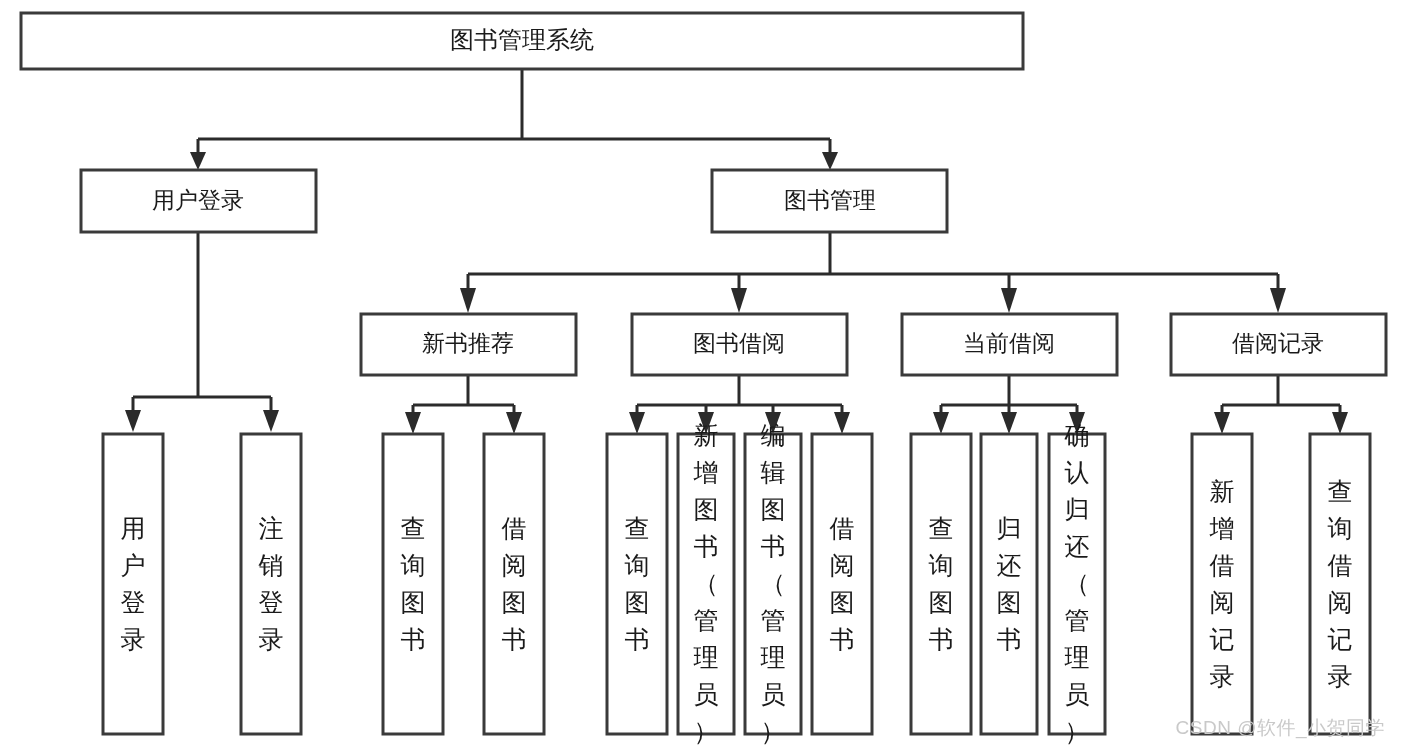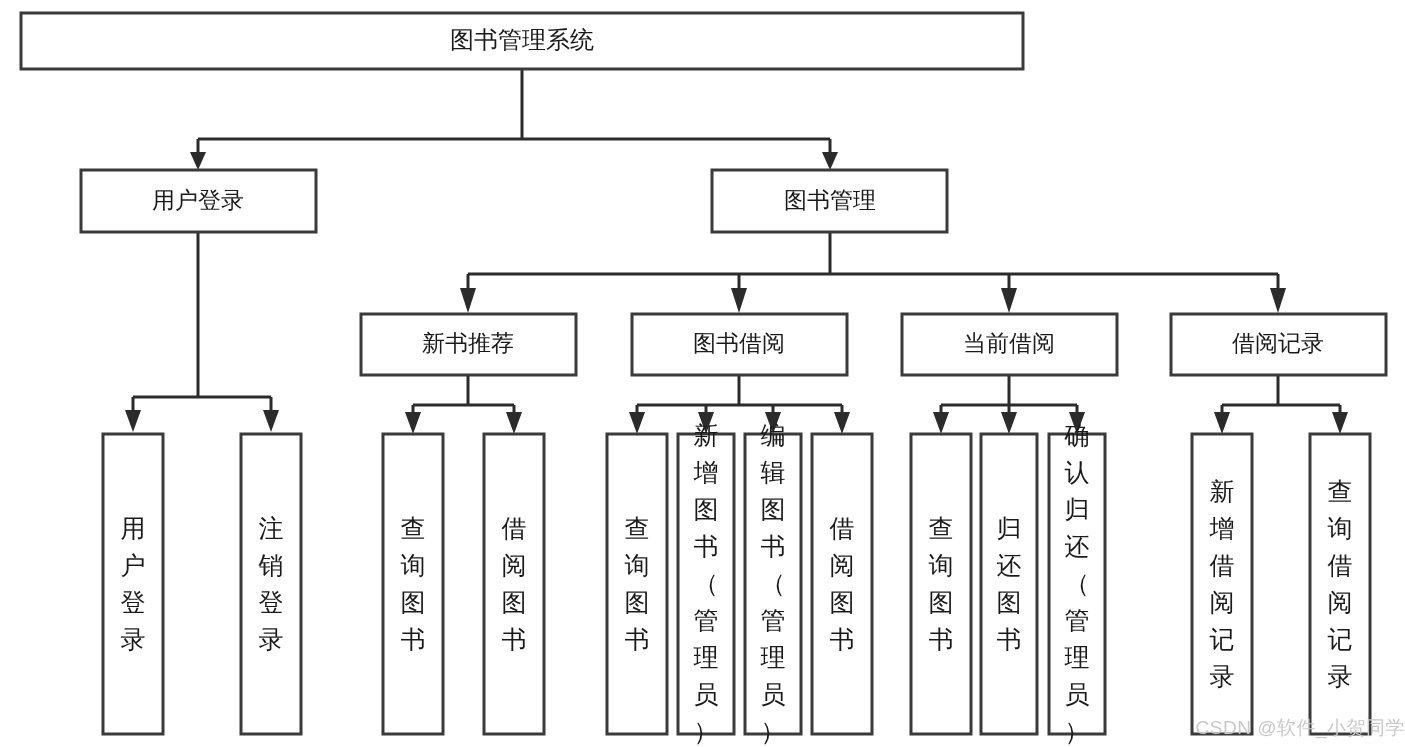--- a/index.html
+++ b/index.html
@@ -45,21 +45,21 @@
     stroke-width: 3;
     fill: none;
     stroke-linecap: butt;
   }
   .arrow-head {
     fill: #2b2b2b;
     stroke: none;
   }
   .watermark {
     position: absolute;
-    right: 0;
+    right: 20px;
     bottom: 6px;
     color: #c9c9c9;
     font-size: 19px;
     font-family: "Liberation Sans", "DejaVu Sans", sans-serif;
     letter-spacing: 0.5px;
     white-space: nowrap;
     user-select: none;
   }
 </style>
 </head>

